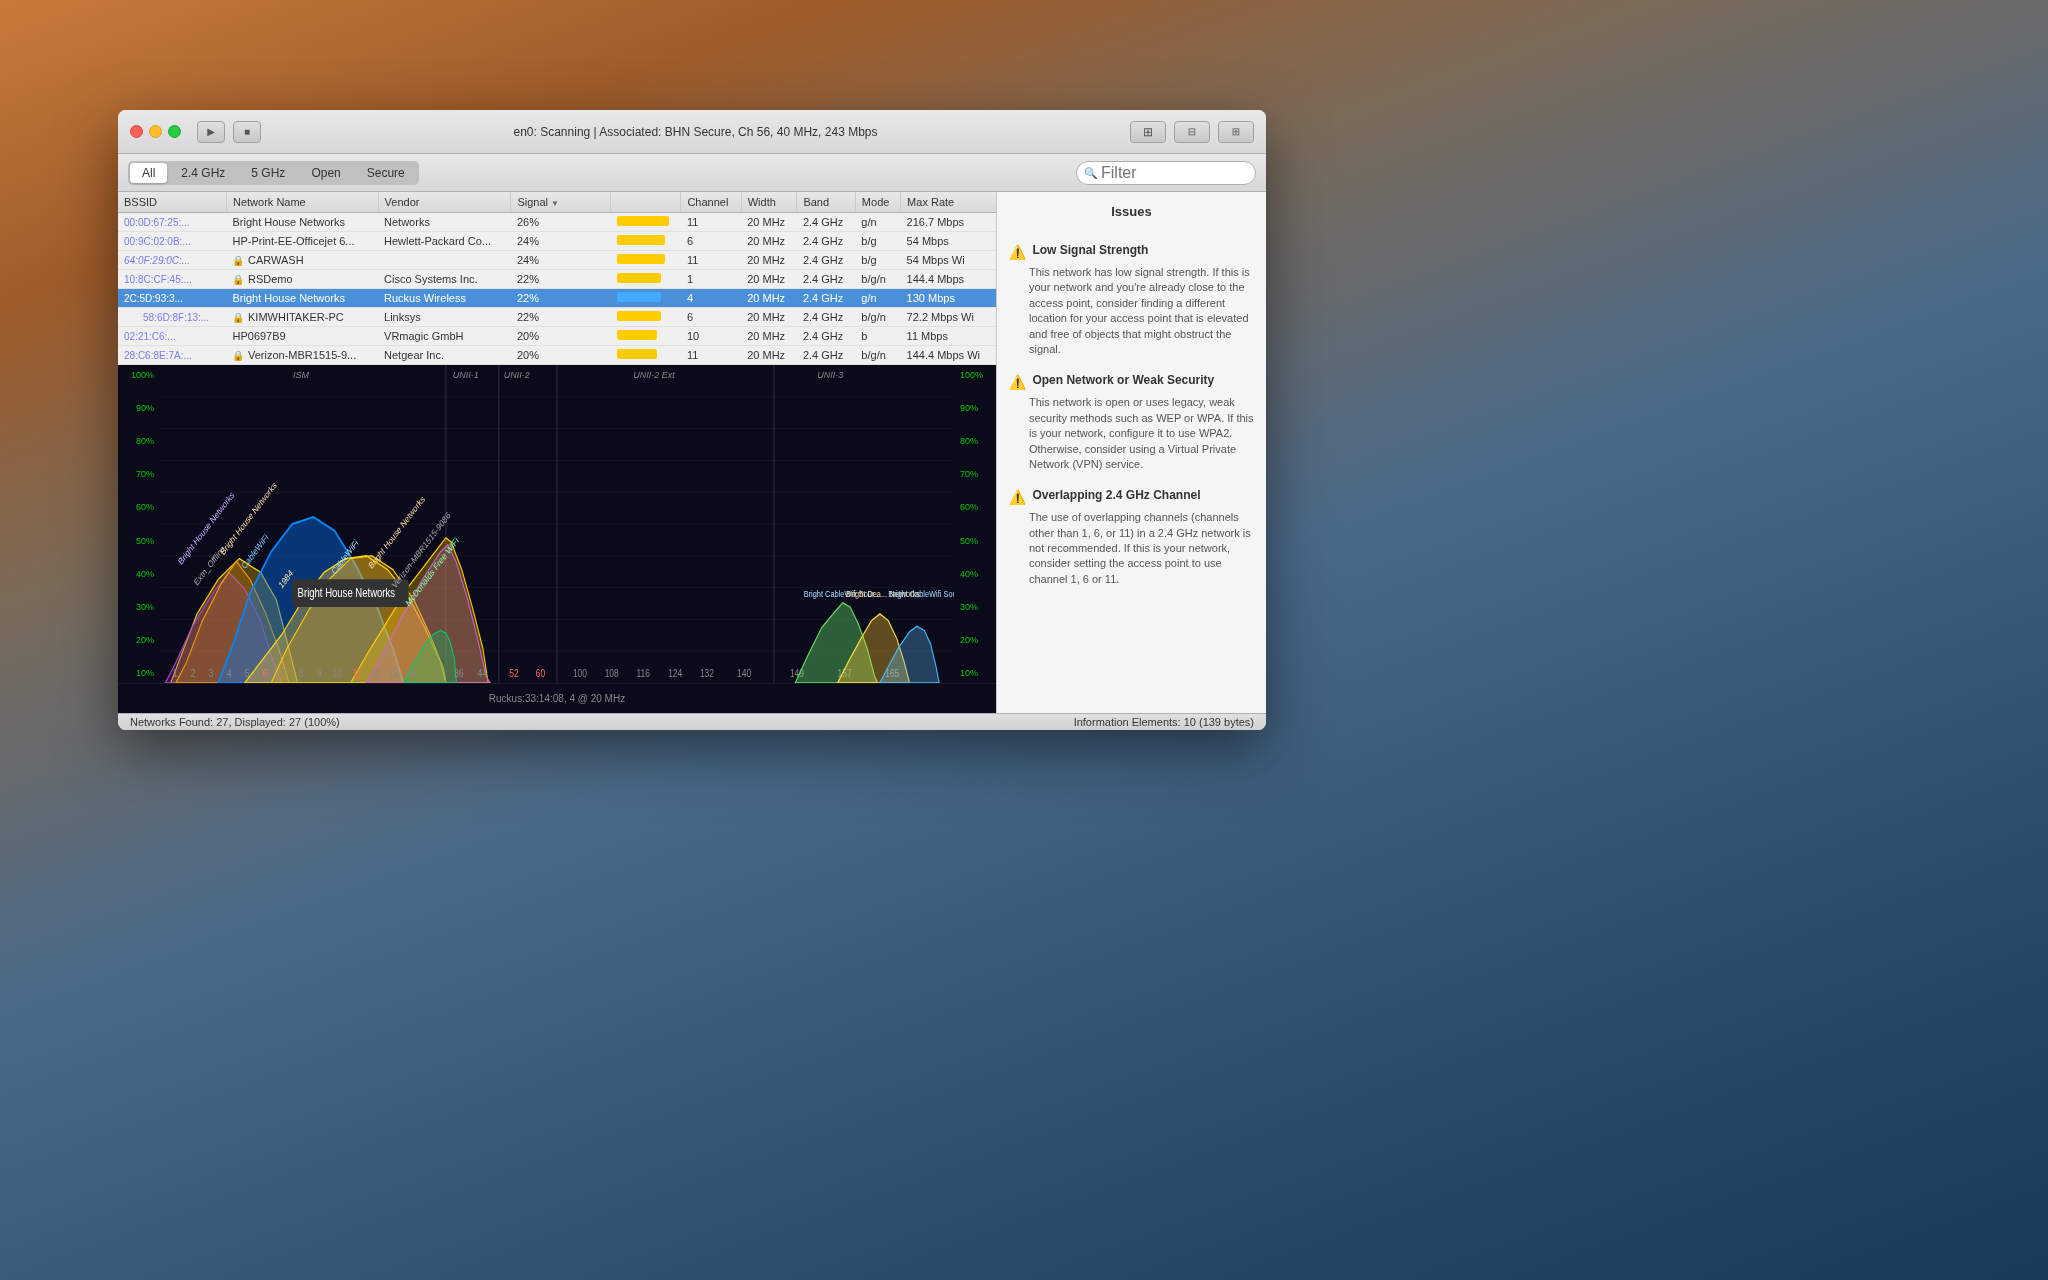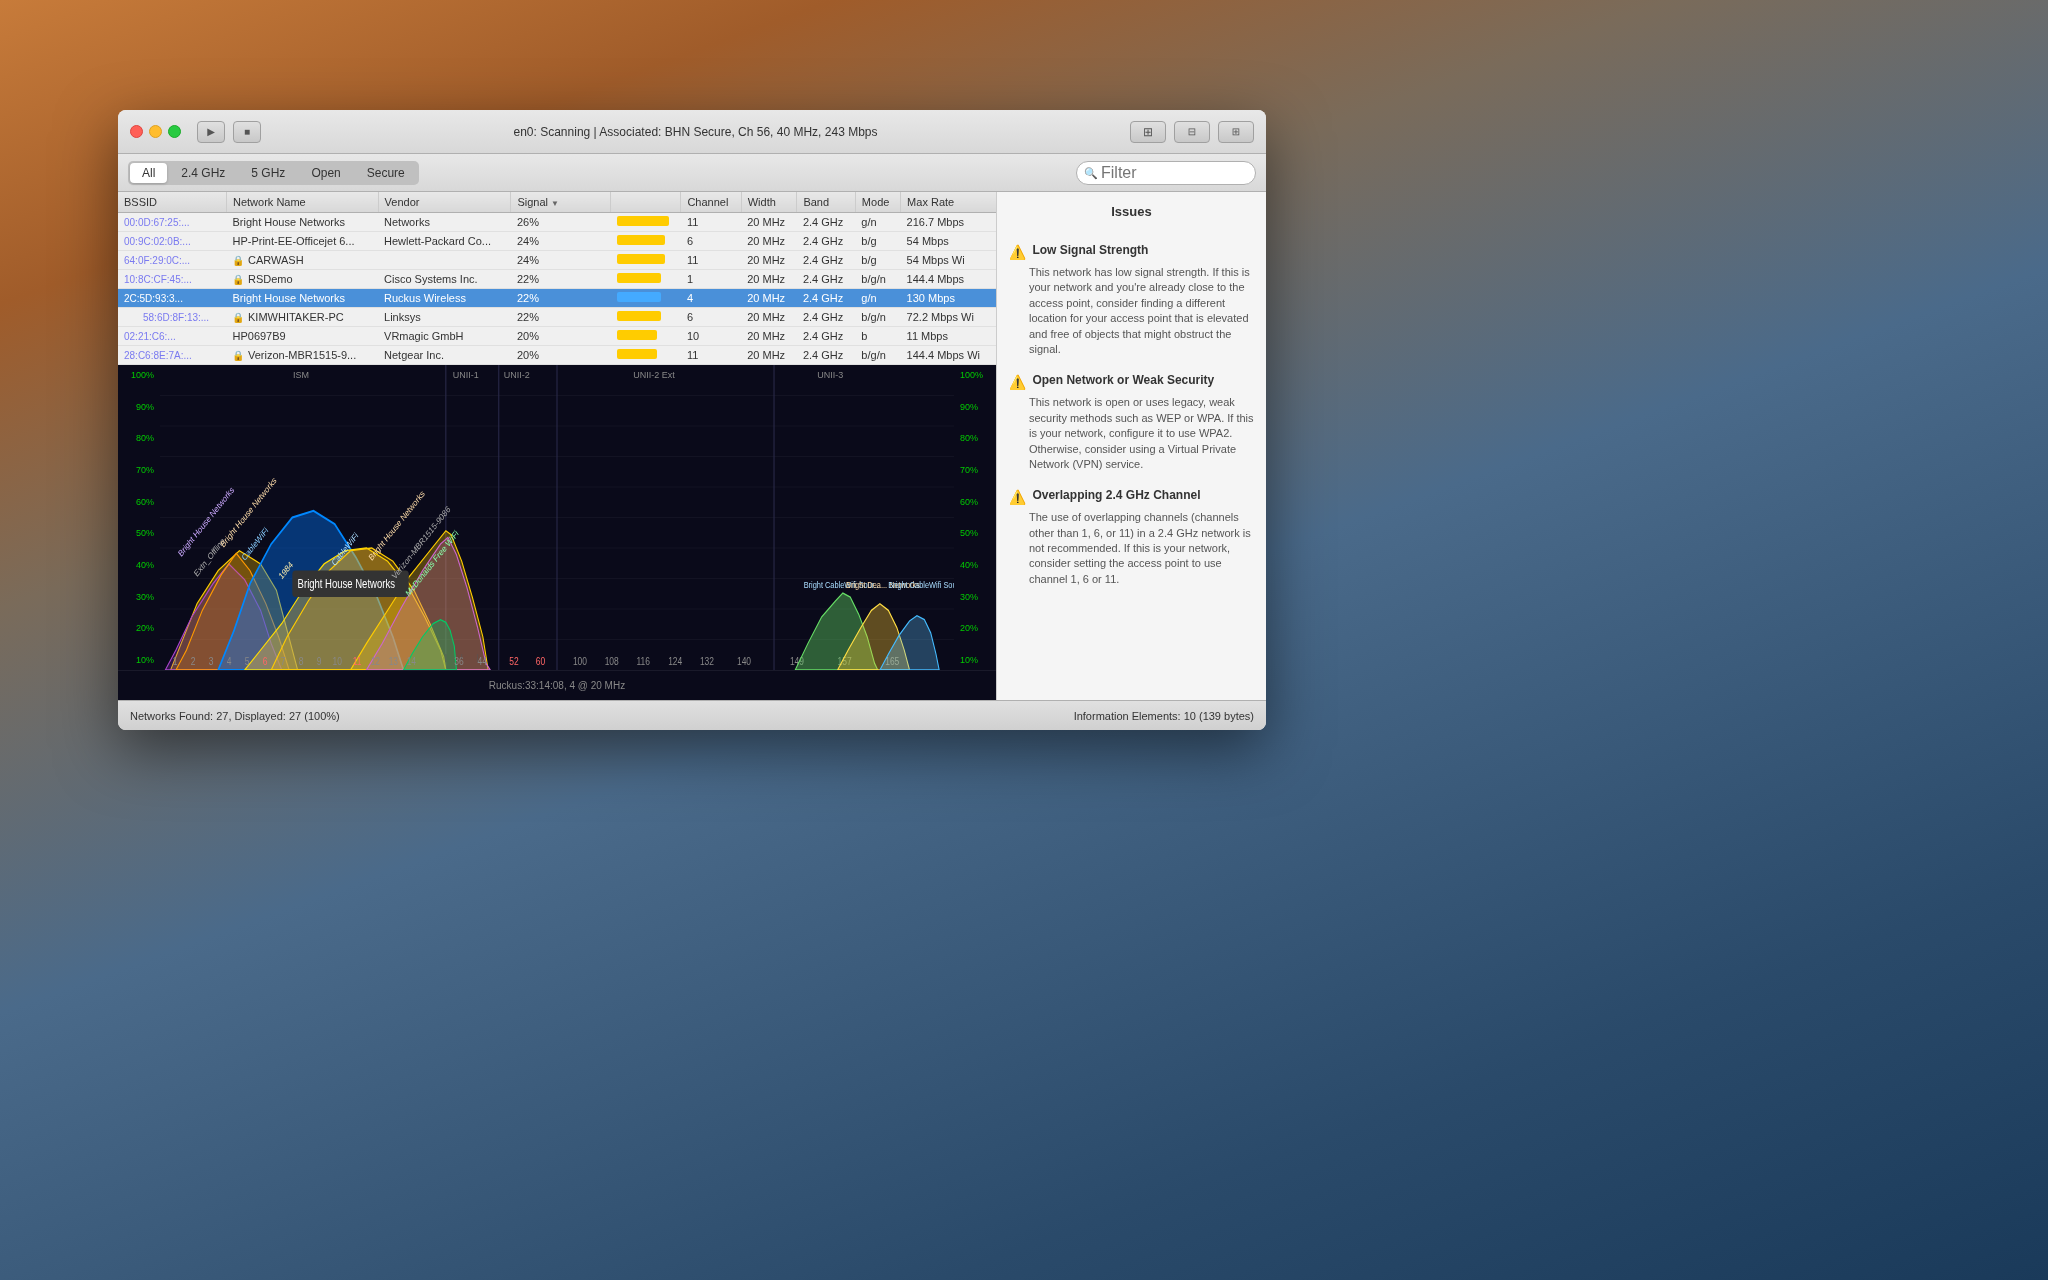--- a/index.html
+++ b/index.html
@@ -245,20 +245,21 @@
       border-top: 1px solid #1a1a2a;
     }
     .section-labels {
       position: absolute;
       top: 5px;
       left: 42px;
       right: 52px;
       display: flex;
       font-size: 9px;
       color: #888;
+      font-style: italic;
     }
     .right-panel {
       width: 270px;
       flex-shrink: 0;
       background: #f5f5f5;
       border-left: 1px solid #ccc;
       padding: 12px;
       overflow-y: auto;
     }
     .issues-title {
@@ -287,21 +288,21 @@
       font-weight: 600;
       color: #333;
     }
     .issue-desc {
       font-size: 11px;
       color: #555;
       line-height: 1.4;
       margin-left: 20px;
     }
     .status-bar {
-      height: 30px;
+      height: 17px;
       background: linear-gradient(to bottom, #e0e0e0, #d0d0d0);
       border-top: 1px solid #b0b0b0;
       display: flex;
       align-items: center;
       padding: 0 12px;
       font-size: 11px;
       color: #333;
       flex-shrink: 0;
     }
     .status-right {
@@ -392,21 +393,21 @@
     <td>Hewlett-Packard Co...</td>
     <td>24%</td>
     <td><div style="display:inline-block;width:48px;height:10px;background:#ffcc00;border-radius:2px;max-width:60px;"></div></td>
     <td>6</td>
     <td>20 MHz</td>
     <td>2.4 GHz</td>
     <td>b/g</td>
     <td>54 Mbps</td>
   </tr>
               <tr>
-    <td style="color:#7a7af0; font-size:10px;">64:0F:29:0C:...</td>
+    <td style="color:#7a7af0; font-size:10px;font-style:italic;">64:0F:29:0C:...</td>
     <td><span class="lock-icon">🔒</span> CARWASH</td>
     <td></td>
     <td>24%</td>
     <td><div style="display:inline-block;width:48px;height:10px;background:#ffcc00;border-radius:2px;max-width:60px;"></div></td>
     <td>11</td>
     <td>20 MHz</td>
     <td>2.4 GHz</td>
     <td>b/g</td>
     <td>54 Mbps Wi</td>
   </tr>

